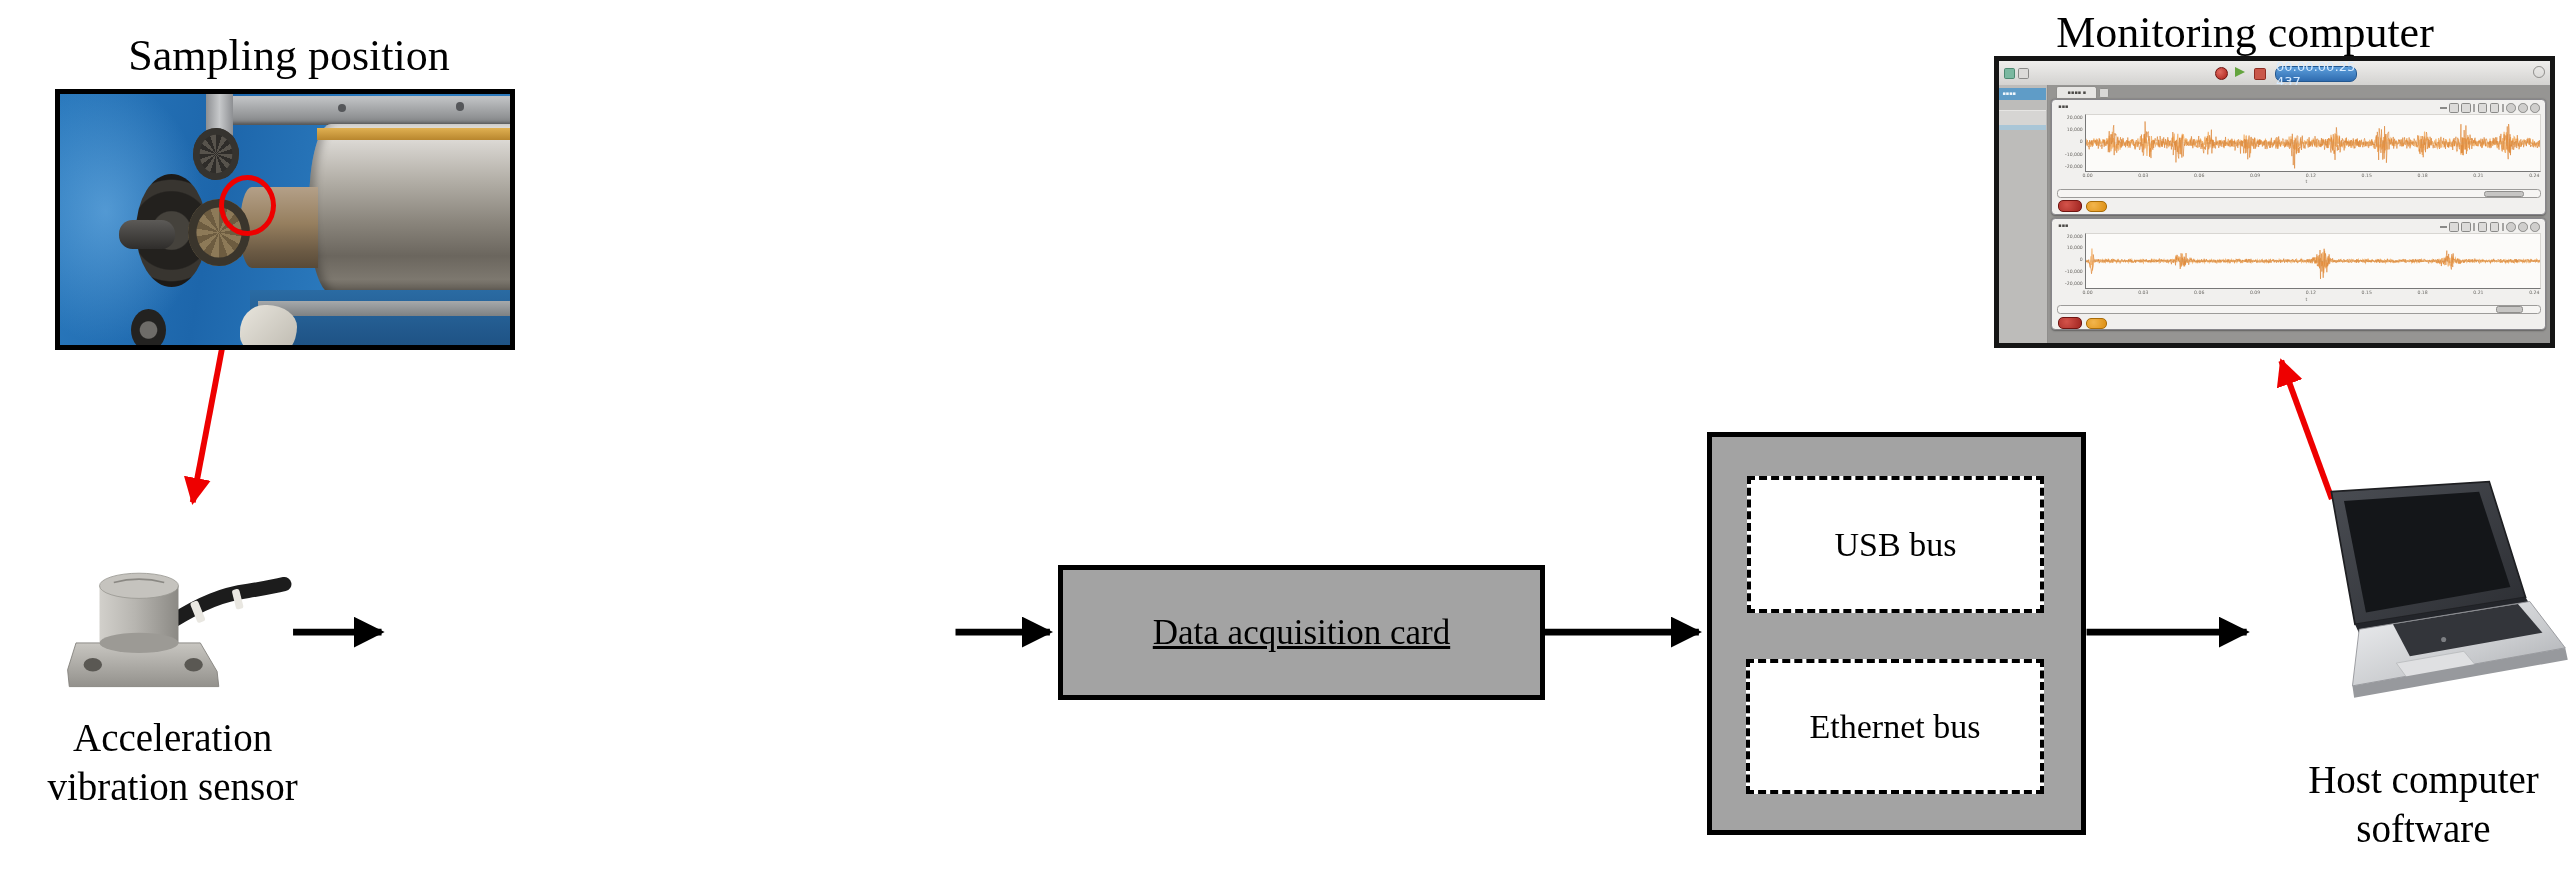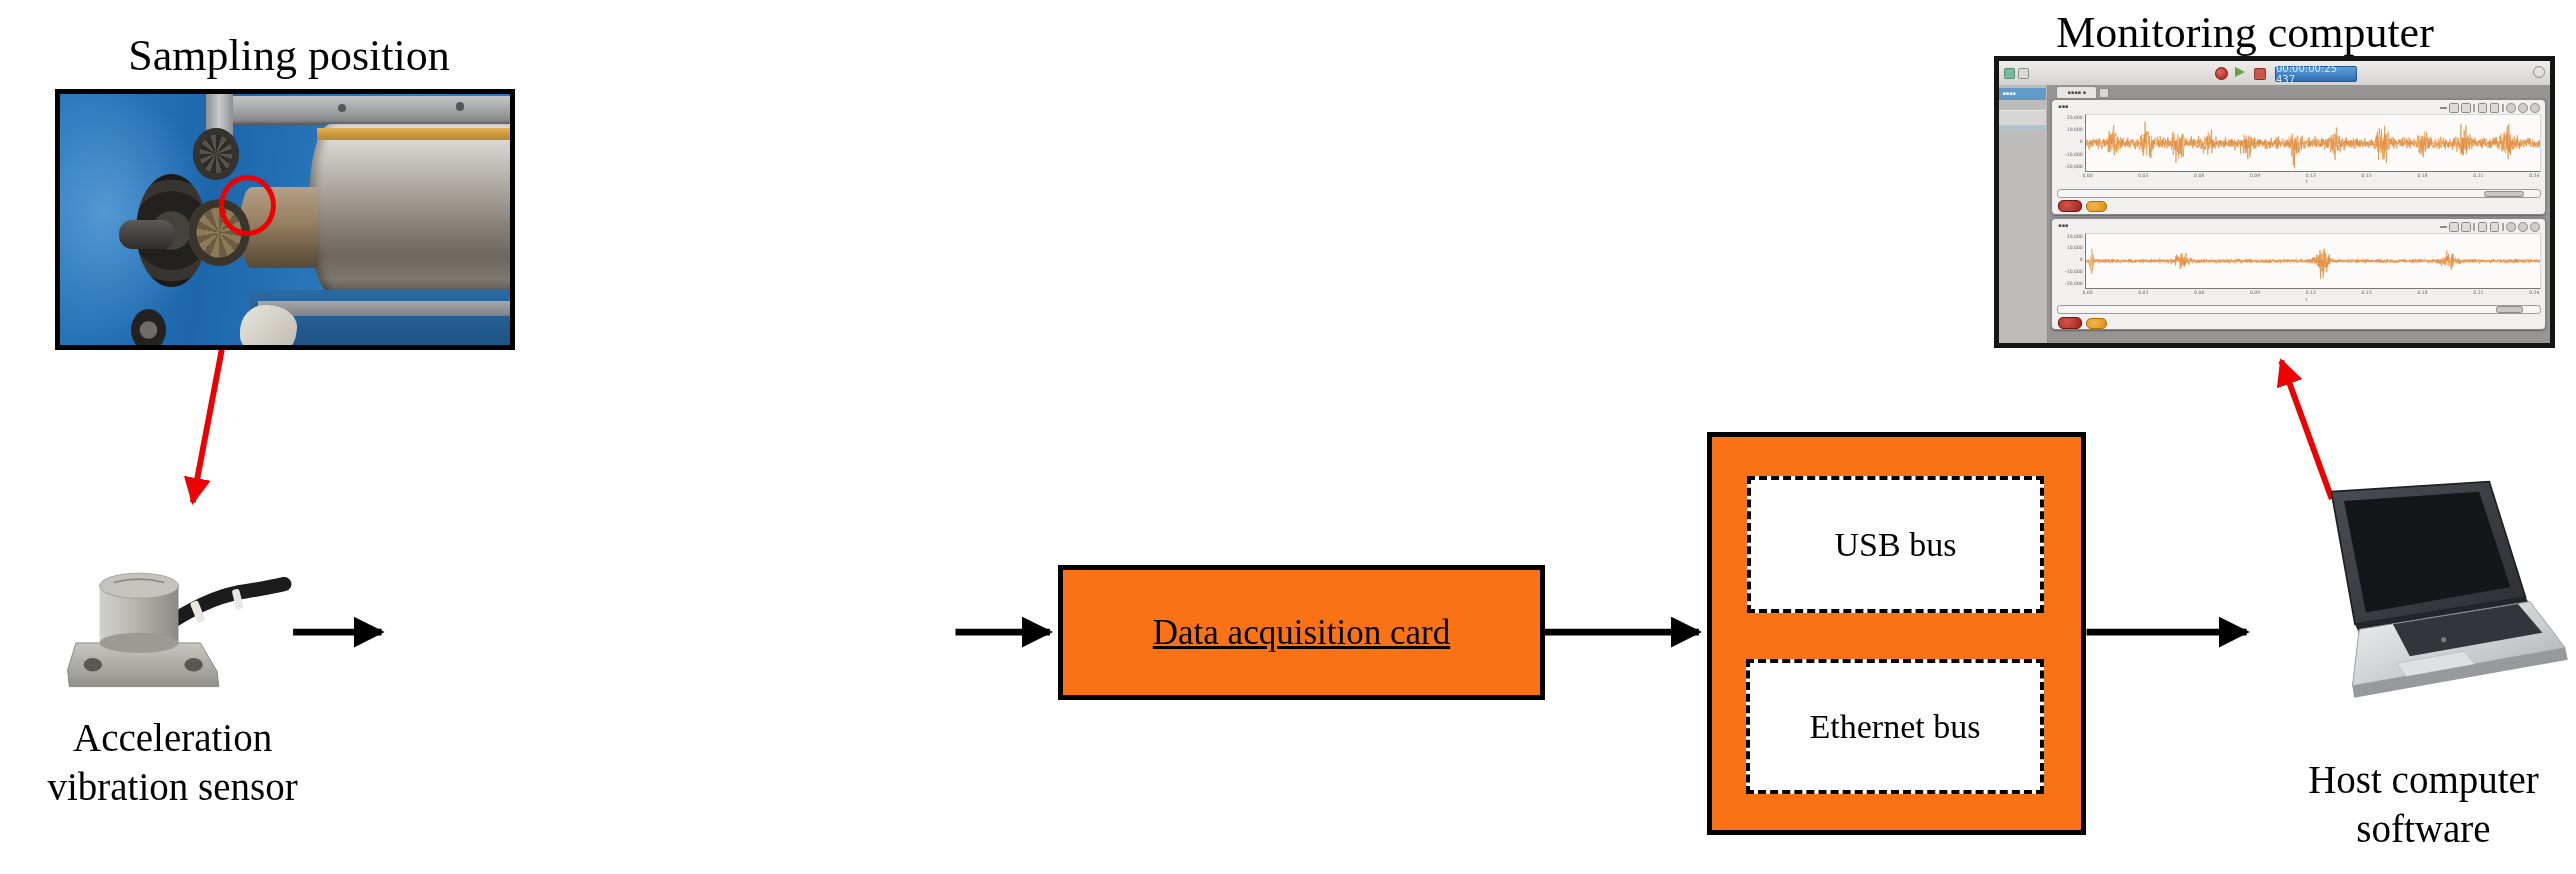--- a/index.html
+++ b/index.html
@@ -1,20 +1,20 @@
 <!DOCTYPE html>
 <html style="font-size:13.5px"><head>
 <meta charset="utf-8">
 <style>
   html,body{margin:0;padding:0;background:#ffffff;}
   .stage{position:relative;width:2576px;height:874px;background:#fff;overflow:hidden;
          font-family:"Liberation Serif", serif;color:#000;}
   .abs{position:absolute;}
   .caption{font-size:44px;text-align:center;letter-spacing:0px;}
-  .flowbox{box-sizing:border-box;border:5.9px solid #000;background:#f97316;
+  .flowbox{box-sizing:border-box;border:5.9px solid #000;background:#a3a3a3;
            display:flex;align-items:center;justify-content:center;font-size:35px;}
   .dashbox{box-sizing:border-box;border:4.2px dashed #000;background:#fff;
            display:flex;align-items:center;justify-content:center;font-size:34px;}
   .biglabel{font-size:39px;line-height:49px;text-align:center;}
 
   
   .photo{box-sizing:border-box;border:5px solid #000;overflow:hidden;
          background:linear-gradient(100deg,#2a79bd 0%,#1d66ab 35%,#2f7fc2 70%,#2a74b6 100%);}
   .photo .p{position:absolute;}
   .redcircle{box-sizing:border-box;border:5.9px solid #ee0000;border-radius:50%;background:transparent;}
@@ -36,23 +36,23 @@
   .iconrow{position:absolute;display:flex;gap:2.5px;align-items:center;}
   .iconrow span{display:inline-block;width:7.6px;height:7.6px;border:0.8px solid #8a8a88;background:#dcdbd9;border-radius:1.7px;}
   .iconrow span[data-icon^="circle"]{border-radius:50%;background:#cfcecc;}
   .iconrow span[data-icon="separator"]{border:none;width:1.7px;height:8.4px;background:#a5a4a2;border-radius:0;}
   .iconrow span[data-icon="dash"]{border:none;height:1.7px;width:6.7px;background:#8a8a88;border-radius:0;}
   .scrolltrack{position:absolute;height:7.6px;background:#f6f5f3;border:0.8px solid #9c9b99;border-radius:3.4px;}
   .scrollthumb{position:absolute;top:0.8px;height:4.2px;background:#c6c5c3;border:0.8px solid #8f8e8c;border-radius:2.5px;}
   .pillbtn{position:absolute;border-radius:5px;}
   .btn-red{background:radial-gradient(circle at 35% 35%,#d4534a,#9e2420);border:0.8px solid #6f1512;}
   .btn-orange{background:radial-gradient(circle at 35% 35%,#f2b54d,#dd8f12);border:0.8px solid #a96c08;}
-  .timepill{position:absolute;background:linear-gradient(#5d9fdc,#2f6cb0);border:0.8px solid #23578f;border-radius:2px;
+  .timepill{position:absolute;background:linear-gradient(#5d9fdc,#2f6cb0);border:0.8px solid #23578f;border-radius:7px;
             display:flex;align-items:center;justify-content:center;
-            font-family:"DejaVu Sans",sans-serif;font-size:10px;color:#d5eaff;}
+            font-family:"DejaVu Sans",sans-serif;font-size:13px;color:#d5eaff;}
   .m-tab{position:absolute;background:#e7e6e4;border:0.8px solid #8f8e8c;border-bottom:none;border-radius:2.5px 2.5px 0 0;
          display:flex;align-items:center;justify-content:center;}
 </style>
 </head>
 <body>
 
 <div class="stage">
 
   <svg class="abs" style="left:0;top:0;" width="2576" height="874" viewBox="0 0 3055 1037">
     <defs>

